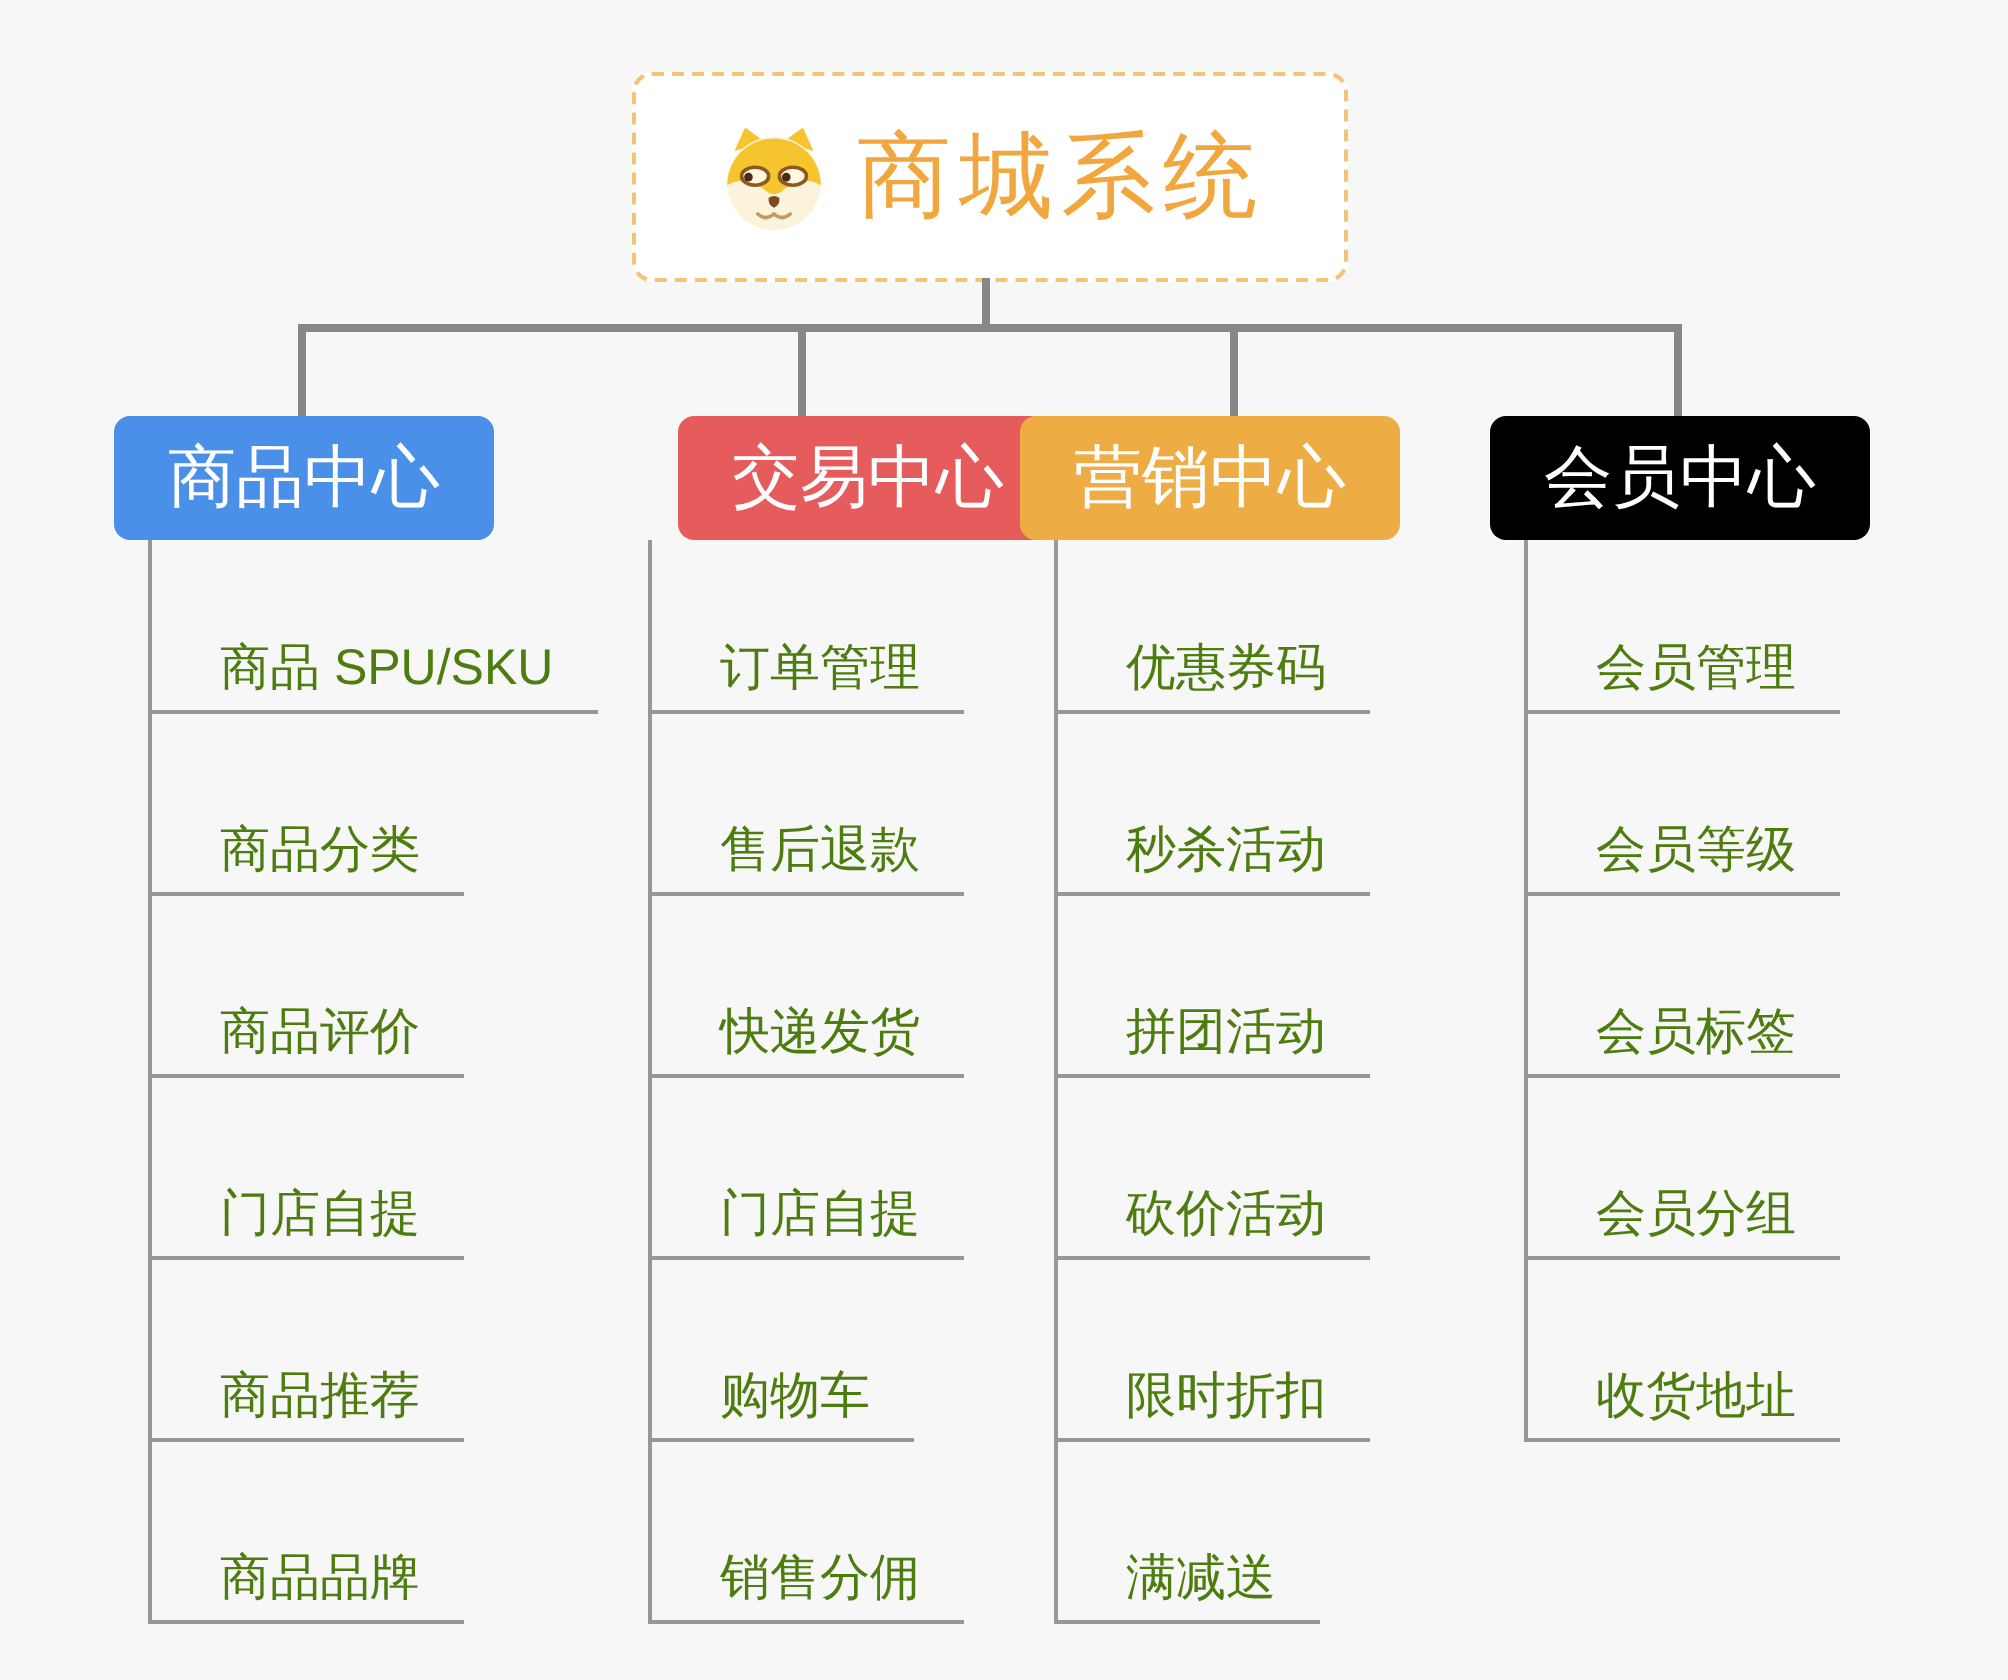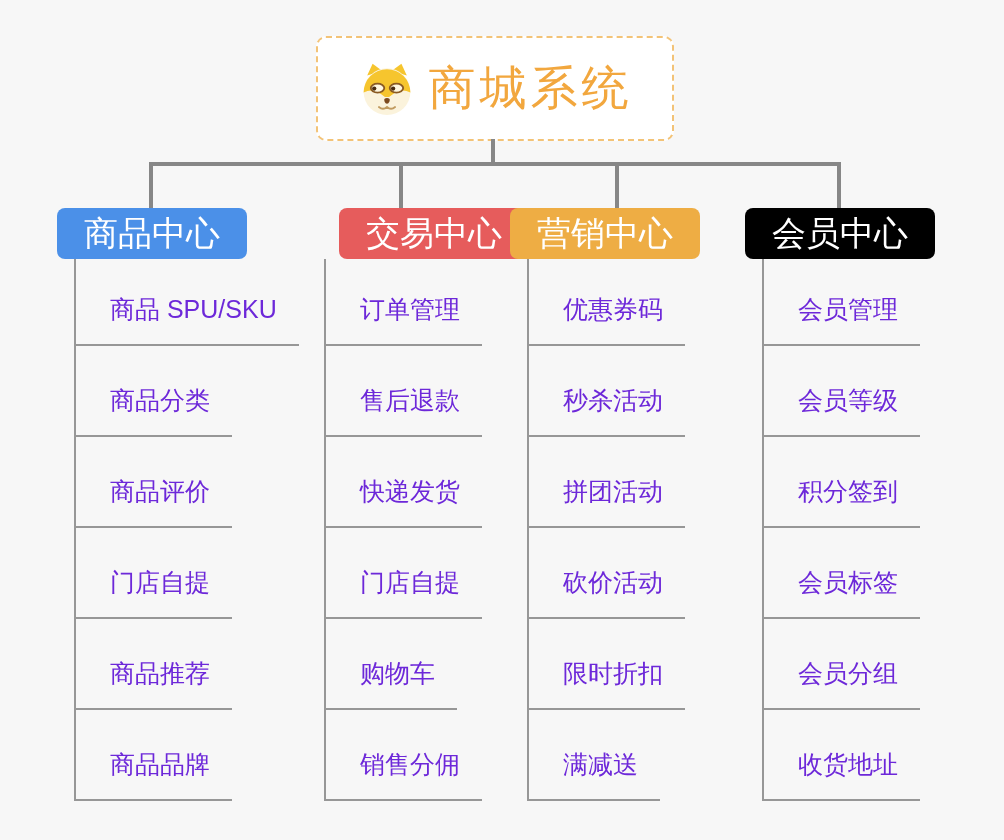--- a/index.html
+++ b/index.html
@@ -37,42 +37,42 @@
   .cline.drop-1{left:399px;}
   .cline.drop-2{left:615px;}
   .cline.drop-3{left:837px;}
   
   .branch{position:absolute;top:208px;}
   .branch-0{left:57px;}
   .branch-1{left:307px;}
   .branch-2{left:510px;}
   .branch-3{left:745px;}
   .branch-header{
-    width:190px;height:51px;box-sizing:border-box;
+    width:190px;height:62px;box-sizing:border-box;
     border-radius:8px;
     display:flex;align-items:center;justify-content:center;
     color:#ffffff;font-size:34px;
     white-space:nowrap;
     cursor:default;
   }
   .children{
     margin-left:17px;
     border-left:2px solid #979797;
   }
   .leaf{
     height:89px;
     width:fit-content;
     display:flex;align-items:flex-end;
     border-bottom:2px solid #979797;
   }
   .leaf:first-child{height:85px;}
   .leaf-label{
-    padding:0 22px 18px 34px;
+    padding:0 22px 5px 34px;
     font-size:25px;
-    color:#6d28d9;
+    color:#4d7c0f;
     white-space:nowrap;
   }
   .doge{display:block;}
 </style>
 </head>
 <body>
 
 <div id="canvas">
 
   <div class="root-box">
@@ -173,23 +173,20 @@
   <div class="branch branch-3">
     <div class="branch-header" style="background-color: #000000;">会员中心</div>
     <div class="children">
       <div class="leaf">
           <span class="leaf-label">会员管理</span>
         </div>
       <div class="leaf">
           <span class="leaf-label">会员等级</span>
         </div>
       <div class="leaf">
-          <span class="leaf-label">积分签到</span>
-        </div>
-      <div class="leaf">
           <span class="leaf-label">会员标签</span>
         </div>
       <div class="leaf">
           <span class="leaf-label">会员分组</span>
         </div>
       <div class="leaf">
           <span class="leaf-label">收货地址</span>
         </div>
     </div>
   </div>

